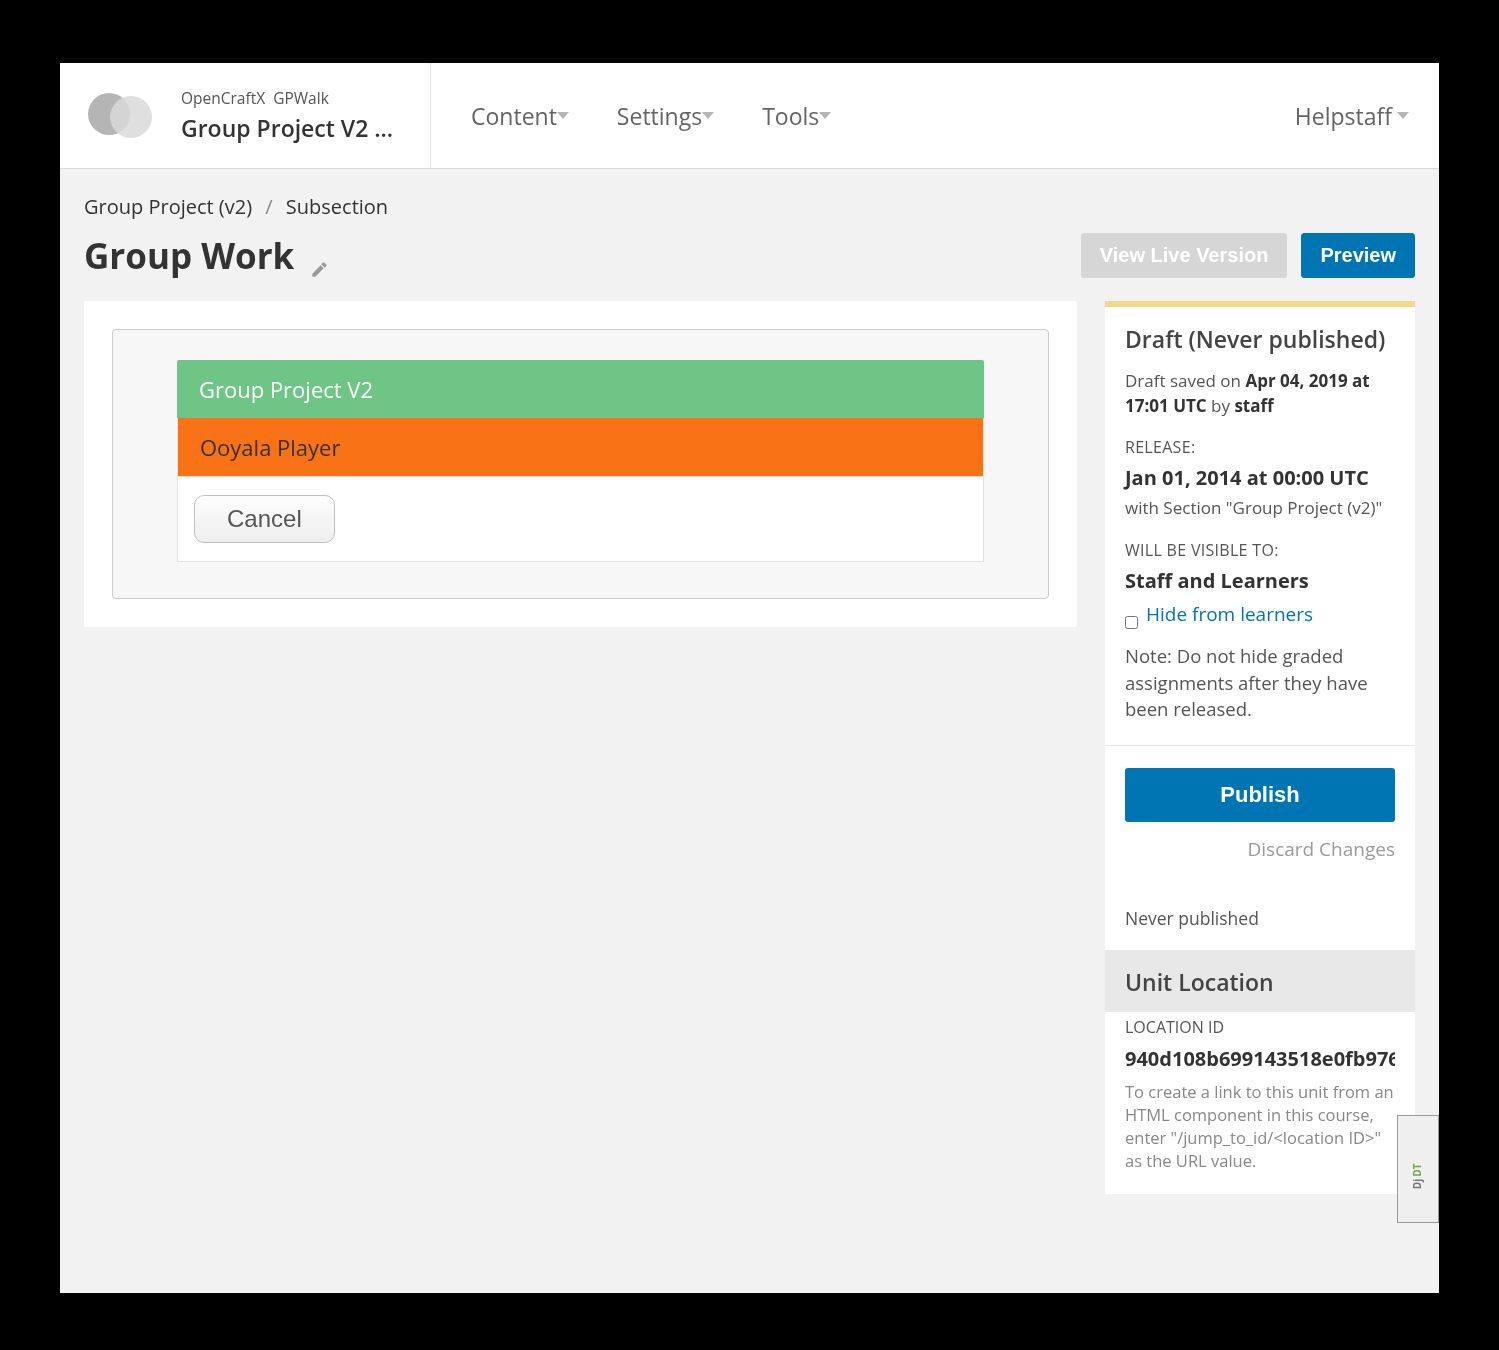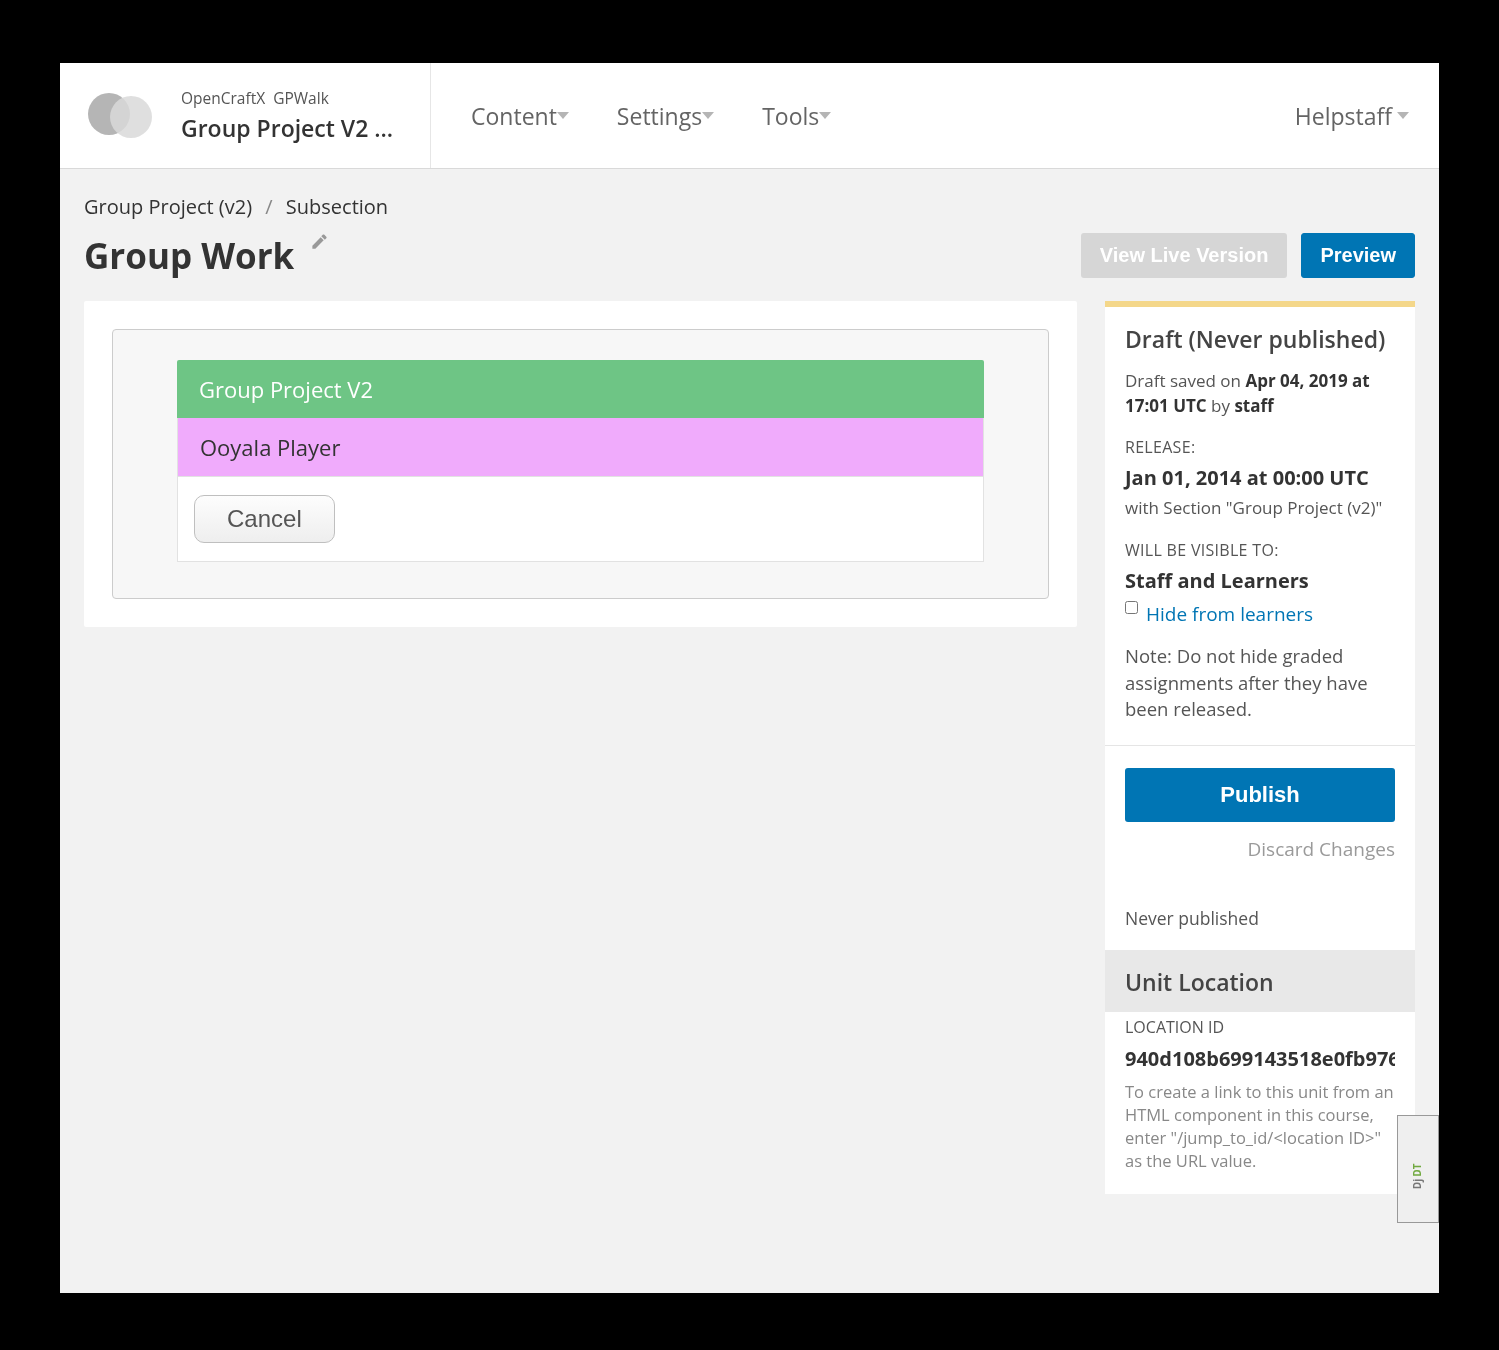--- a/index.html
+++ b/index.html
@@ -110,21 +110,21 @@
   margin-bottom: 12px;
 }
 .breadcrumb .bc-link { color: #333; }
 .breadcrumb .bc-sep { color: #888; margin: 0 8px; }
 .title-row {
   display: flex;
   align-items: center;
   justify-content: space-between;
   margin-bottom: 22px;
 }
-.title-left { display: flex; align-items: flex-start; gap: 16px; }
+.title-left { display: flex; align-items: flex-end; gap: 16px; }
 .page-title {
   font-size: 35px;
   font-weight: 700;
   color: #333;
 }
 .pencil-icon {
   width: 19px; height: 19px;
   color: #999;
 }
 .title-right { display: flex; gap: 14px; }
@@ -164,21 +164,21 @@
   padding: 30px 64px 36px 64px;
 }
 .sb-header {
   background: #6ec585;
   color: #fff;
   font-size: 22px;
   padding: 14px 22px;
   border-radius: 2px 2px 0 0;
 }
 .sb-item {
-  background: #f0abfc;
+  background: #f97316;
   border: 1px solid #e2e2e2;
   border-top: none;
   color: #333;
   font-size: 22px;
   padding: 14px 22px;
 }
 .sb-footer {
   background: #fff;
   border: 1px solid #e2e2e2;
   border-top: none;
@@ -227,21 +227,21 @@
   color: #333;
   margin-top: 4px;
 }
 .sec-note {
   font-size: 17px;
   color: #555;
   margin-top: 4px;
 }
 .hide-row {
   display: flex;
-  align-items: flex-start;
+  align-items: flex-end;
   gap: 8px;
   margin-top: 6px;
 }
 .hide-link { color: #0075b4; font-size: 19px; cursor: pointer; }
 .note-text { font-size: 18.5px; color: #555; margin-top: 14px; }
 .panel-divider { border-top: 1px solid #e5e5e5; margin: 22px -20px 0 -20px; }
 .btn-publish {
   width: 100%;
   background: #0075b4;
   color: #fff;

